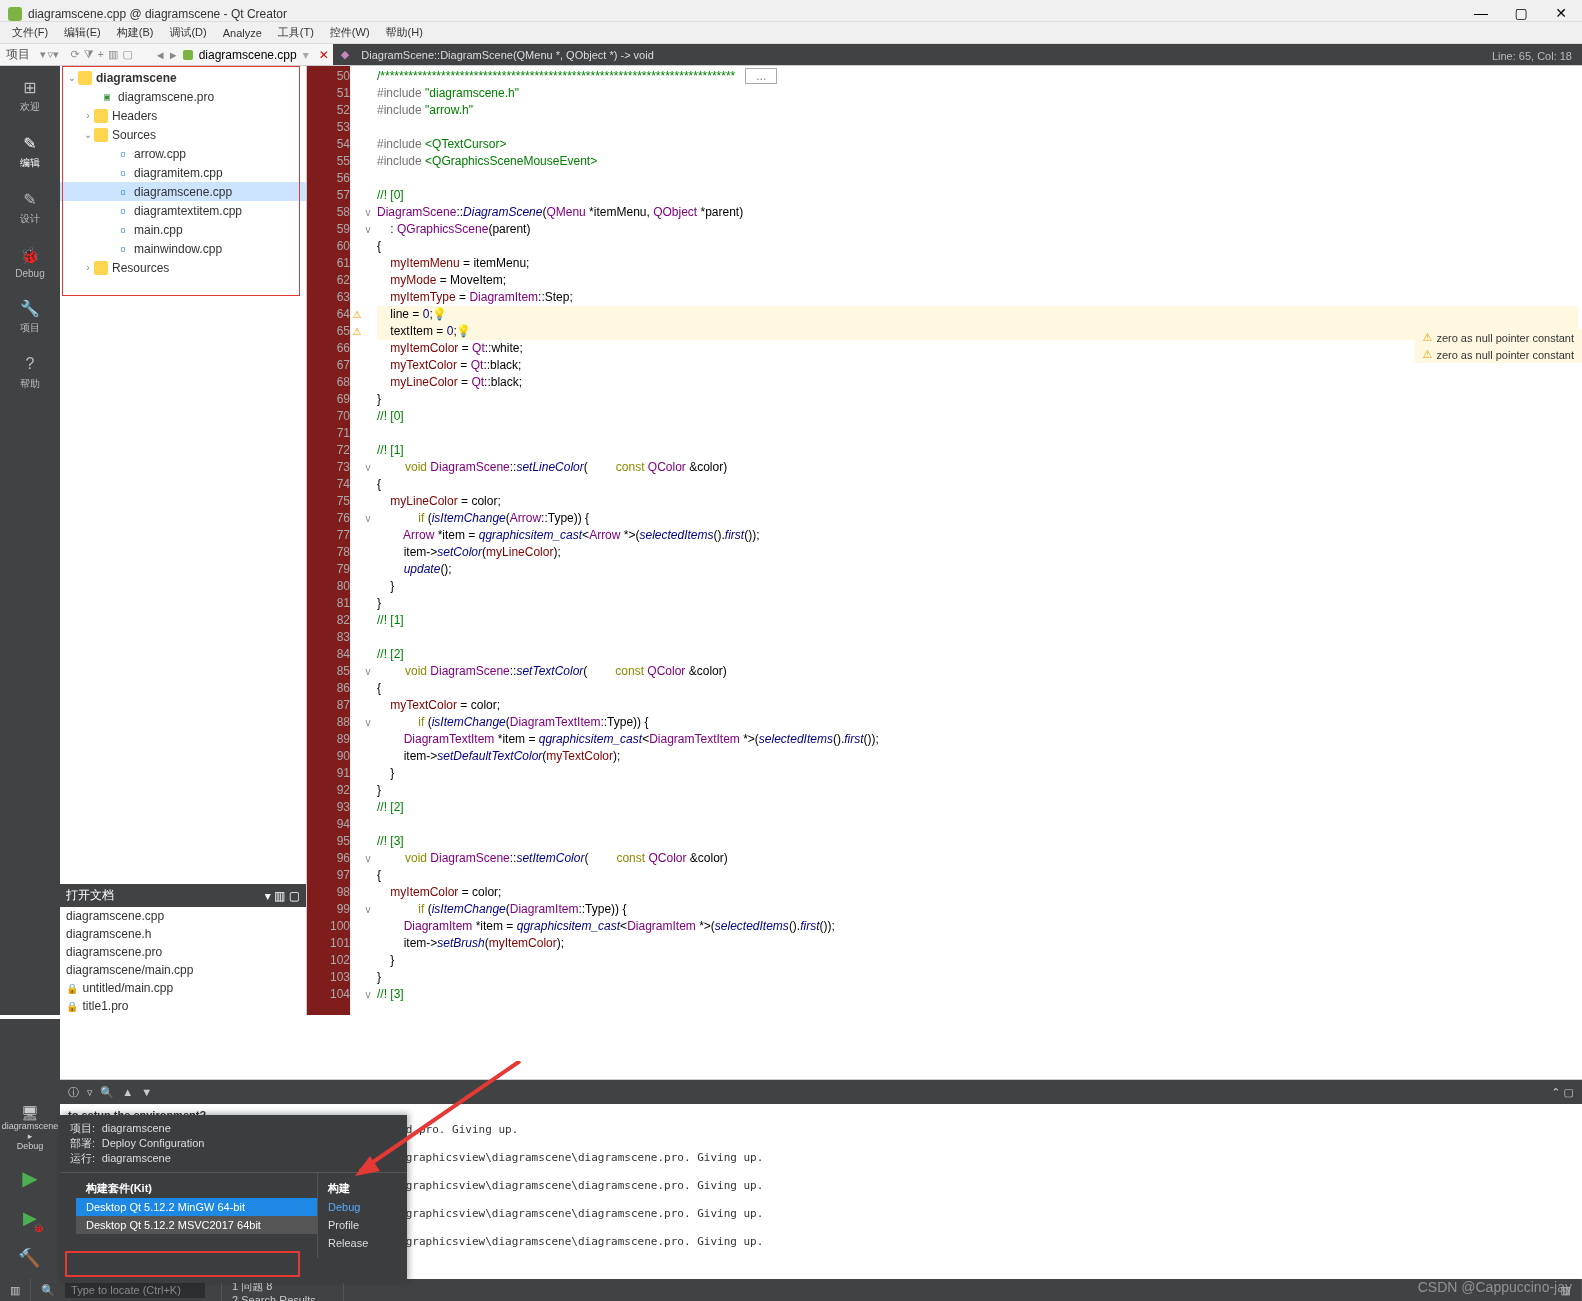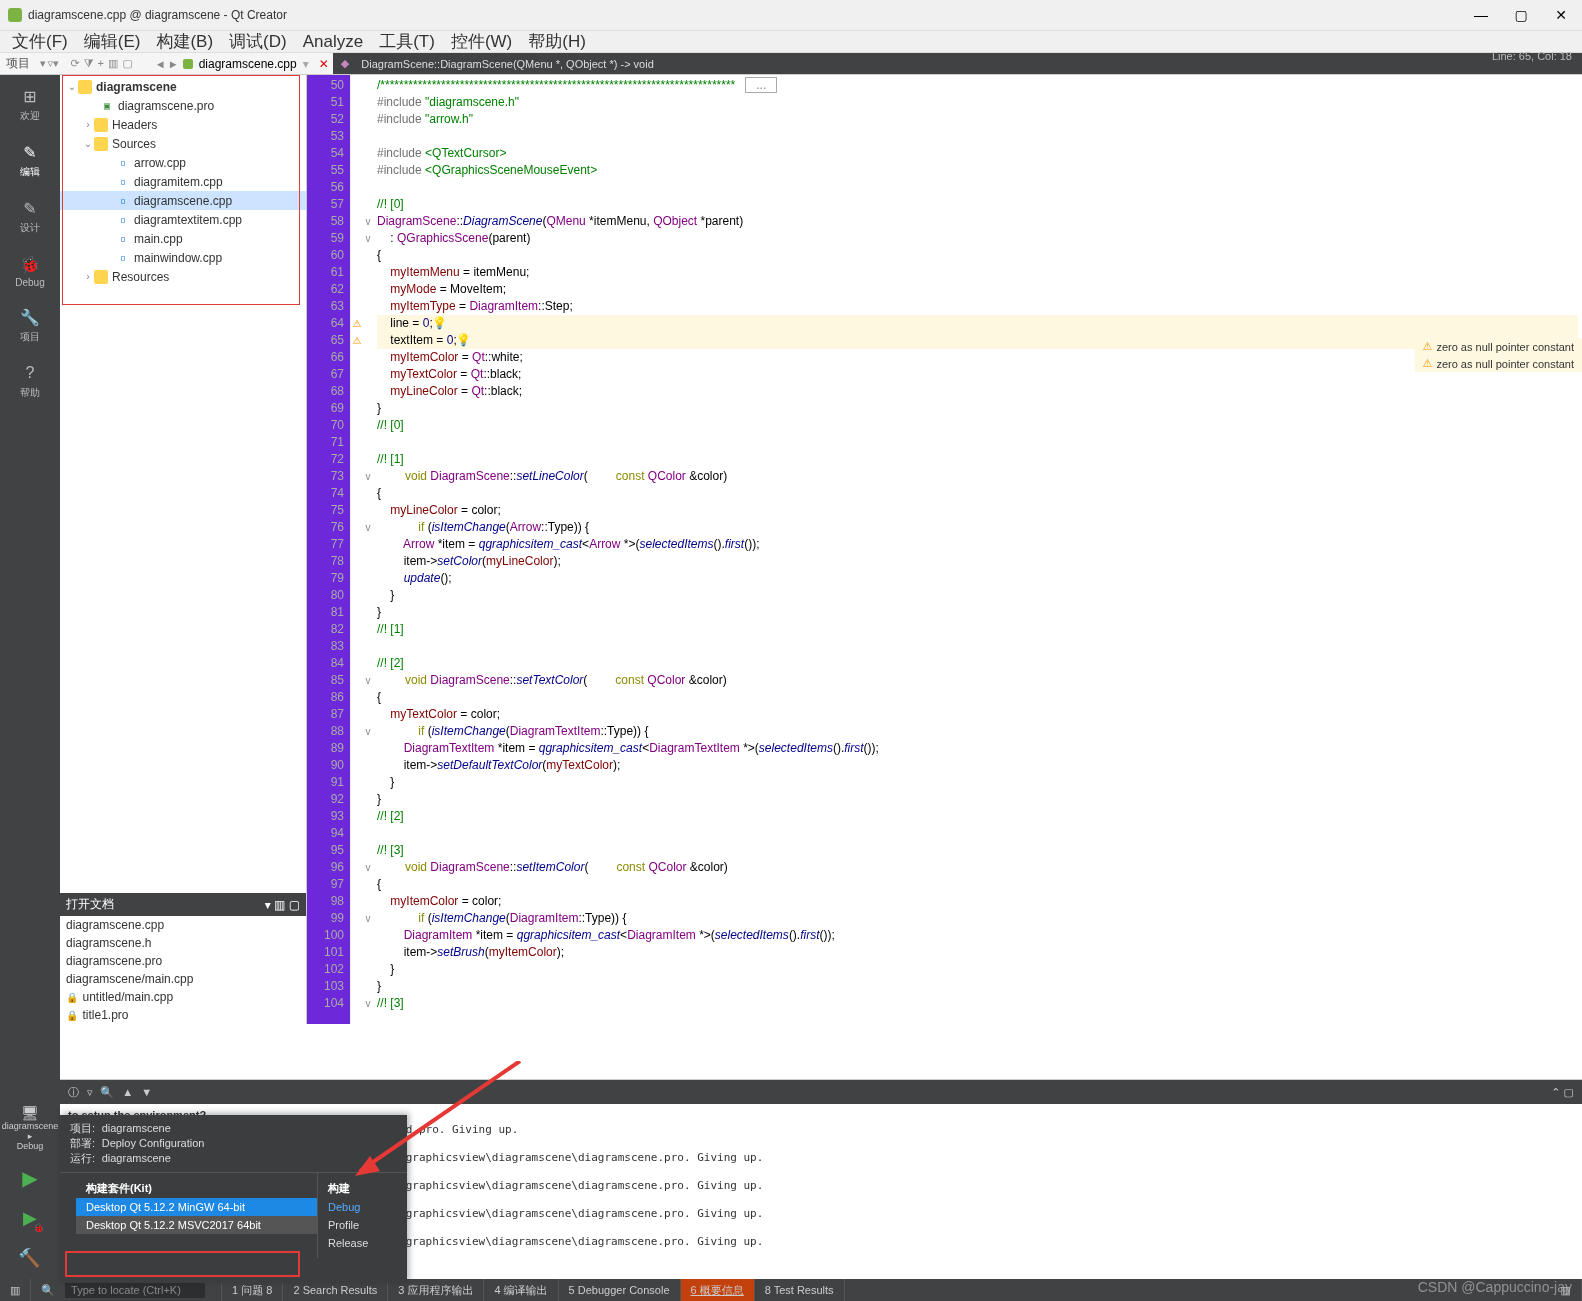--- a/index.html
+++ b/index.html
@@ -1,23 +1,23 @@
 <!DOCTYPE html>
 <html><head>
 <meta charset="utf-8">
 <style>
 * { margin:0; padding:0; box-sizing:border-box; font-family:"Microsoft YaHei",Arial,sans-serif; }
 body { width:1582px; height:1301px; background:#fff; font-size:12px; overflow:hidden; position:relative; transform-origin:top left; }
-.titlebar { height:31px; background:#f0f0f0; display:flex; align-items:center; padding:0 8px; border-bottom:1px solid #ddd; }
+.titlebar { height:22px; background:#f0f0f0; display:flex; align-items:flex-end; padding:0 8px; border-bottom:1px solid #ddd; }
 .titlebar .ticon { width:14px; height:14px; background:#7cb342; border-radius:3px; margin-right:6px; }
 .titlebar .ttl { flex:1; font-size:12px; color:#333; }
 .winbtns { display:flex; gap:14px; }
 .winbtns span { width:26px; text-align:center; font-size:14px; cursor:default; }
 .menubar { height:22px; background:#f0f0f0; display:flex; align-items:center; padding:0 4px; border-bottom:1px solid #ddd; }
-.menubar span { padding:2px 8px; font-size:17px; color:#333; cursor:default; }
+.menubar span { padding:2px 8px; font-size:11px; color:#333; cursor:default; }
 .toolbar-top { height:22px; background:#f5f5f5; display:flex; align-items:center; border-bottom:1px solid #ccc; }
 .tb-lbl { padding:0 6px; font-size:12px; color:#555; }
 .tb-nav { display:flex; align-items:center; gap:2px; padding:0 4px; }
 .tb-nav span { font-size:11px; color:#888; }
 .tb-icons { display:flex; gap:4px; padding:0 8px; color:#888; font-size:11px;}
 .badge-file { display:flex; align-items:center; background:#f5f5f5; height:100%; gap:6px;}
 .badge-file .geardot { width:10px;height:10px;background:#7cb342;border-radius:2px;}
 .bread { display:flex; align-items:center; color:#ddd; font-size:11px; padding:0 8px; background:#404244; height:100%; flex:1;}
 .bread .pill { background:#7b1fa2; color:#fff; padding:1px 6px; border-radius:2px; margin-left:6px;}
 .lc { position:absolute; right:10px; top:50px; font-size:11px; color:#bbb;}
@@ -35,21 +35,21 @@
 .fic { width:14px; height:14px; margin-right:4px; display:inline-flex; align-items:center; justify-content:center; font-size:10px;}
 .fic.fold { background:#ffd54f; border-radius:2px;}
 .fic.fold-g { background:#ffd54f; border-radius:2px; position:relative;}
 .fic.cpp { color:#1976d2; font-weight:bold; font-family:monospace;}
 .fic.pro { color:#388e3c; font-weight:bold; font-family:monospace;}
 .open-docs-hdr { background:#404244; color:#fff; font-size:12px; padding:3px 6px; display:flex; align-items:center; justify-content:space-between;}
 .open-docs { background:#fff;}
 .open-docs .od-row { padding:2px 6px; font-size:12px; color:#333; display:flex; align-items:center; gap:4px;}
 .lock { font-size:10px;}
 .editor { flex:1; display:flex; overflow:hidden; position:relative;}
-.gutter { width:44px; padding-right:6px; text-align:right; background:#6d28d9; color:#aaa; font-family:Consolas,monospace; font-size:12px; line-height:17px; border-right:1px solid #eee; padding-top:2px;}
+.gutter { width:44px; text-align:right; background:#7f1d1d; color:#aaa; font-family:Consolas,monospace; font-size:12px; line-height:17px; border-right:1px solid #eee; padding-top:2px;}
 .mark-col { width:12px; background:#fff; font-family:Consolas,monospace; font-size:10px; line-height:17px; padding-top:2px;}
 .mark-col .m { height:17px; text-align:center; color:#ff9800;}
 .fold-col { width:10px; background:#fff; font-family:Consolas,monospace; font-size:10px; line-height:17px; color:#888;padding-top:2px;}
 .fold-col div{height:17px;text-align:center;}
 .code { flex:1; font-family:Consolas,monospace; font-size:12px; line-height:17px; white-space:pre; padding:2px 4px; overflow:hidden;}
 .code .ln { height:17px;}
 .code .ln.warn { background:#fff8e1;}
 .c-kw{color:#8B8B00;margin-left:28px;} .c-pre{color:#737373;} .c-str{color:#008000;} .c-cmt{color:#008000;} .c-type{color:#800080;} .c-fn{color:#00008b;font-style:italic;} .c-num{color:#000080;} .c-mem{color:#800000;}
 .warnbox { position:absolute; right:0; top:263px; font-size:11px; color:#333;}
 .warnbox .wl { background:#fff8e1; padding:0 8px; height:17px; display:flex; align-items:center; gap:4px;}
@@ -451,21 +451,21 @@
 ing file C:\Qt\Qt5.12.2\Examples\Qt-5.12.2\widgets\graphicsview\diagramscene\diagramscene.pro. Giving up.
 svc-version.conf loaded but QMAKE_MSC_VER isn't set
 ing file C:\Qt\Qt5.12.2\Examples\Qt-5.12.2\widgets\graphicsview\diagramscene\diagramscene.pro. Giving up.
 er paths differ. C compiler may not work.
 er paths differ. C compiler may not work.</div>
 </div>
 
 <div class="statusbar">
   <div class="sbitem">▥</div>
   <div class="sbitem">🔍<span class="search-loc">Type to locate (Ctrl+K)</span></div>
-  <div id="status-items" style="display:flex;height:100%;">
+  <div id="status-items" style="display:flex;height:100%;flex-direction:column;">
       <div class="sbitem">1 问题 8</div>
       <div class="sbitem">2 Search Results</div>
       <div class="sbitem">3 应用程序输出</div>
       <div class="sbitem">4 编译输出</div>
       <div class="sbitem">5 Debugger Console</div>
       <div class="sbitem act">6 概要信息</div>
       <div class="sbitem">8 Test Results</div>
     </div>
   <div style="flex:1;"></div>
   <div class="sbitem">▥</div>

